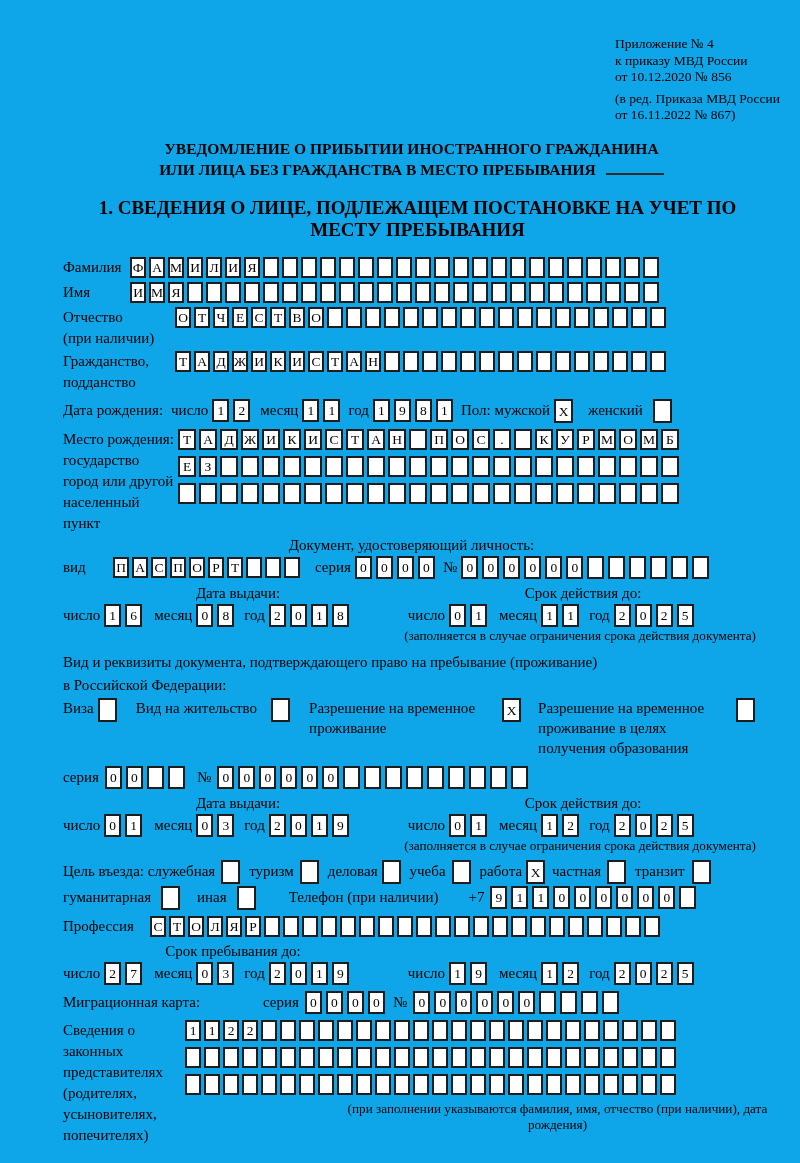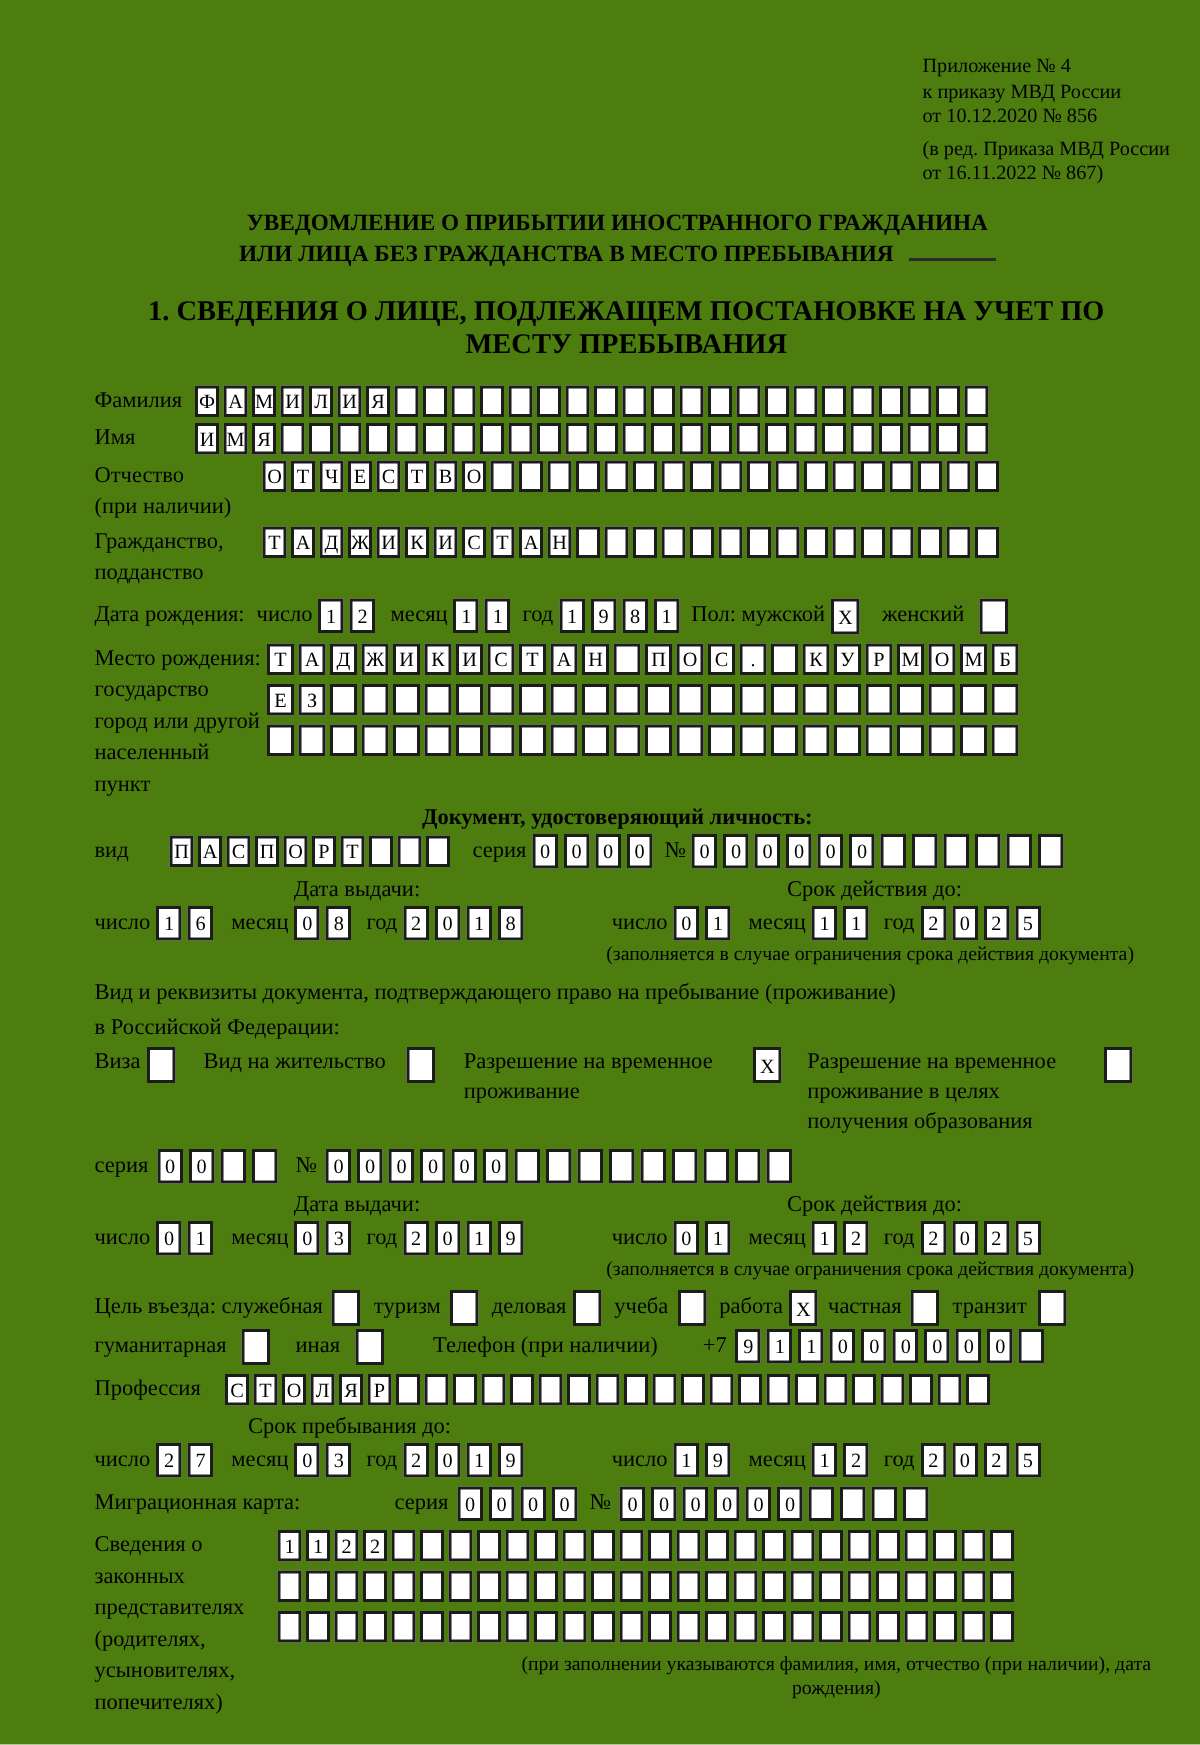--- a/index.html
+++ b/index.html
@@ -1,17 +1,17 @@
 <!DOCTYPE html>
 <html><head>
 <meta charset="utf-8">
 <style>
   *{box-sizing:border-box;margin:0;padding:0}
   html,body{background:#fff}
-  .page{width:800px;height:1163px;background:#4d7c0f;color:#000;overflow:hidden;
+  .page{width:800px;height:1163px;background:#0ea5e9;color:#000;overflow:hidden;
         font-family:"Liberation Serif","DejaVu Serif",serif;font-size:15px;
         padding:36px 0 0 63px;position:relative}
   .ref{margin-left:552px;font-size:13.5px;line-height:16.5px;width:200px}
   .ref .gap{margin-top:5px}
   .forma{margin-top:12px;text-align:right;padding-right:36px;font-weight:bold;font-size:15px}
   .title{margin-top:14px;text-align:center;font-weight:bold;font-size:15.5px;line-height:21px;padding-right:40px}
   .blank{display:inline-block;width:58px;border-bottom:2px solid #2a2a2a;margin-left:10px}
   .section{margin-top:17px;font-weight:bold;font-size:19px;padding-right:28px;text-align:center}
   .frow{display:flex;align-items:center;margin-top:4px}
   .frow.top{align-items:flex-start}
@@ -25,21 +25,21 @@
   .dg span{width:17px;height:23px;line-height:20px;margin-right:4px}
   .cb span{width:19px;height:24px;line-height:21px}
   .mt2{margin-top:2px}.mt6{margin-top:6px}.mt8{margin-top:8px}.mt16{margin-top:16px}
   .ml4{margin-left:4px}.ml6{margin-left:6px}.ml8{margin-left:8px}.ml10{margin-left:10px}.ml12{margin-left:12px}
   .ml14{margin-left:14px}.ml16{margin-left:16px}.ml30{margin-left:30px}.ml42{}.ml50{margin-left:50px}.ml55{margin-left:55px}
   .hdrline{display:flex;margin-top:6px;font-size:15px}
   .hdrline .h1{width:350px;text-align:center}
   .hdrline .h2{width:340px;text-align:center}
   .note{font-size:13.2px;text-align:right;padding-right:44px;margin-top:1px}
   .plain{margin-top:8px;line-height:21px}
-  .ctr{text-align:center;font-weight:bold;margin-top:3px;padding-right:40px}
+  .ctr{text-align:center;font-weight:normal;margin-top:3px;padding-right:40px}
   .vopt{display:flex;align-items:flex-start}
   .vtxt{text-align:left;line-height:20px}
   .w185{width:185px}.w190{width:190px}
   .stack{display:flex;flex-direction:column}
   .brow{margin-bottom:6px}
   .legal-lab{width:122px;line-height:21px;flex:none}
   .legal-note{font-size:13.2px;margin-top:0;padding-left:140px;text-align:center;padding-right:10px}
 </style>
 </head>
 <body>

